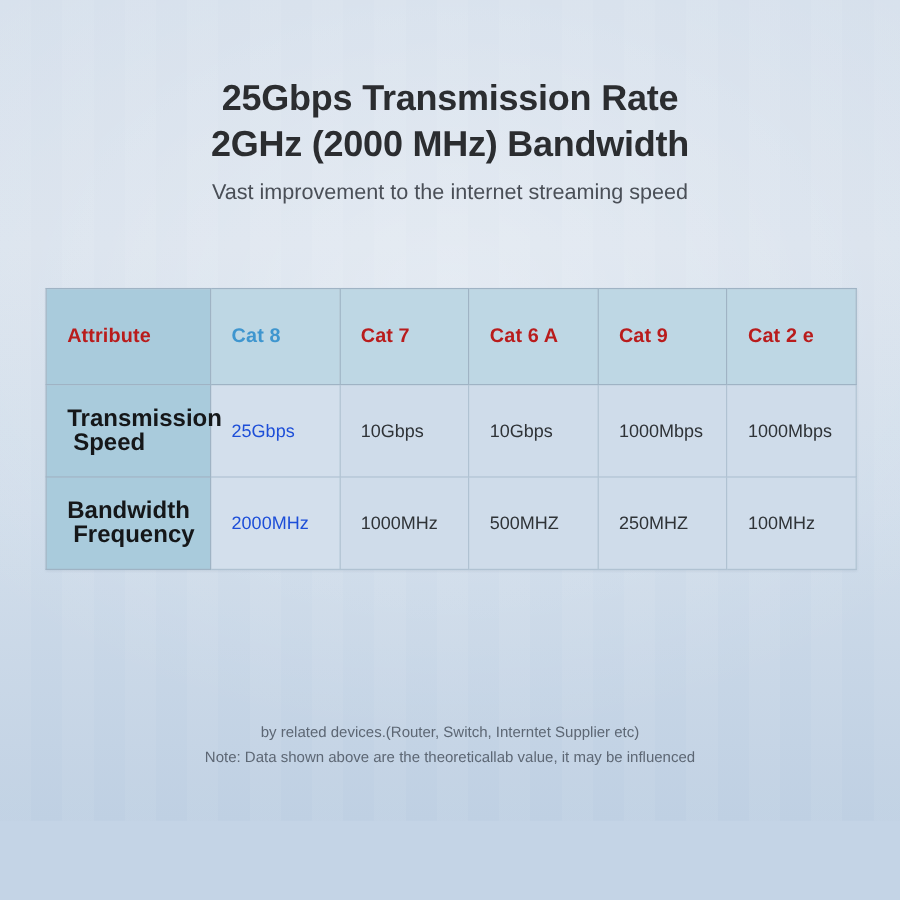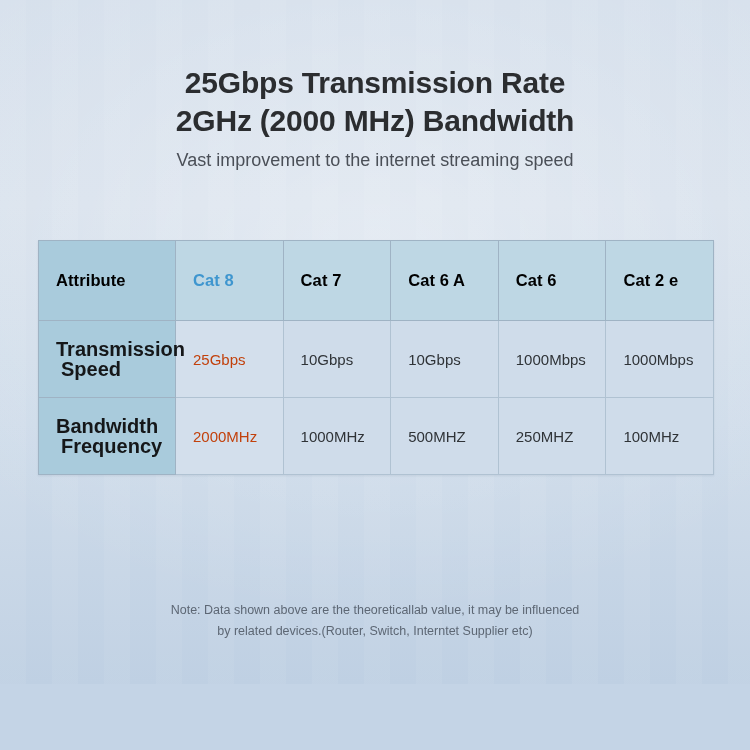--- a/index.html
+++ b/index.html
@@ -87,21 +87,21 @@
     text-align: left;
     vertical-align: middle;
     background: #cfdcea;
     box-sizing: border-box;
   }
 
   
   #spec-table thead th {
     height: 80px;
     background: #bed7e4;
-    color: #000000;
+    color: #b91c1c;
     font-size: 16.5px;
     font-weight: bold;
     letter-spacing: 0.1px;
   }
   #spec-table thead th.attr-head {
     background: #a9cbdc;
   }
   #spec-table thead th.cat8-head {
     color: #3f96cf;
   }
@@ -116,21 +116,21 @@
   }
   #spec-table tbody td.attr-cell {
     background: #a9cbdc;
     color: #151719;
     font-weight: bold;
     font-size: 20px;
     line-height: 20px;
     border-color: #9fb3c4;
   }
   #spec-table tbody td.cat8-cell {
-    color: #c2410c;
+    color: #1d4ed8;
     background: #d3dfec;
   }
   .attr-l2 { display: block; padding-left: 5px; }
 
   
   #footnote {
     position: absolute;
     left: 0;
     right: 0;
     top: 600px;
@@ -161,21 +161,21 @@
       <col class="c-cell">
       <col class="c-cell">
       <col class="c-cell">
     </colgroup>
     <thead>
       <tr>
         <th class="attr-head">Attribute</th>
         <th class="cat8-head">Cat 8</th>
         <th>Cat 7</th>
         <th>Cat 6 A</th>
-        <th>Cat 6</th>
+        <th>Cat 9</th>
         <th>Cat 2 e</th>
       </tr>
     </thead>
     <tbody>
 
       <tr>
         <td class="attr-cell">
           <span>Transmission</span>
           <span class="attr-l2">Speed</span>
         </td>
@@ -196,16 +196,16 @@
         <td>500MHZ</td>
         <td>250MHZ</td>
         <td>100MHz</td>
       </tr>
 
 
     </tbody>
   </table>
 
   <div id="footnote">
+    <span class="fn-line">by related devices.(Router, Switch, Interntet Supplier etc)</span>
     <span class="fn-line">Note: Data shown above are the theoreticallab value, it may be influenced</span>
-    <span class="fn-line">by related devices.(Router, Switch, Interntet Supplier etc)</span>
   </div>
 </div>
 
 </body></html>

